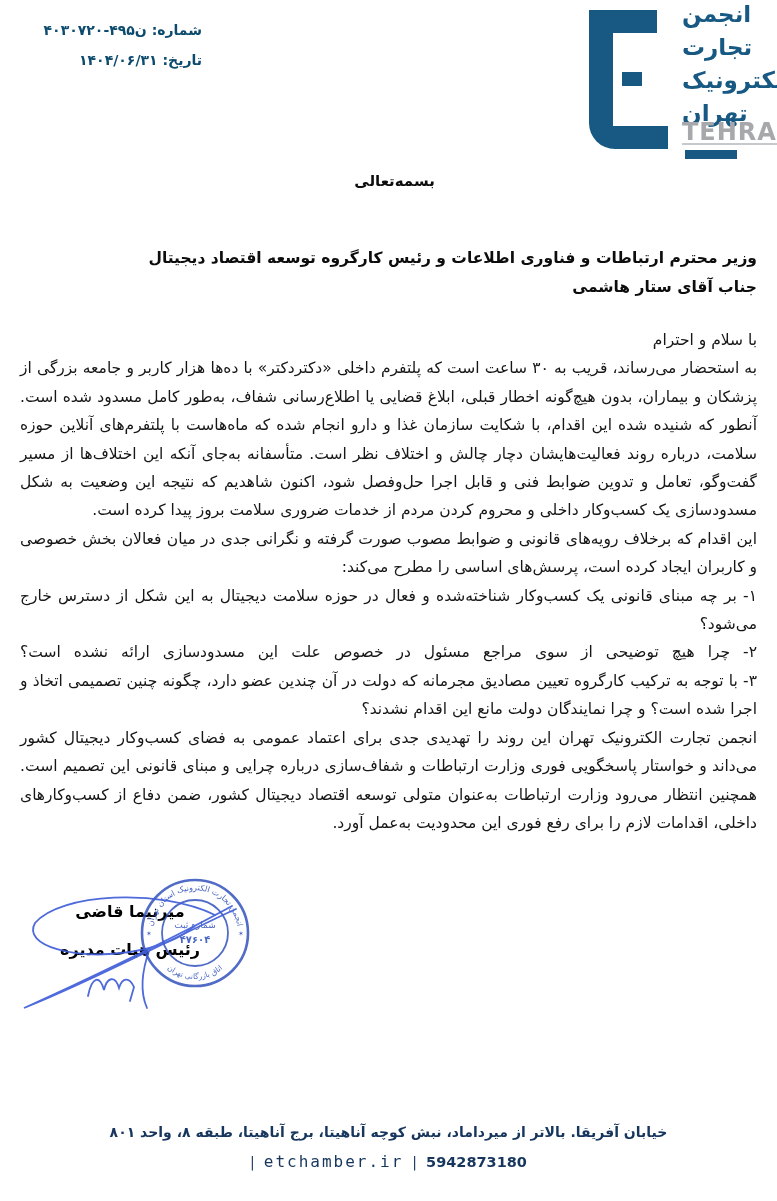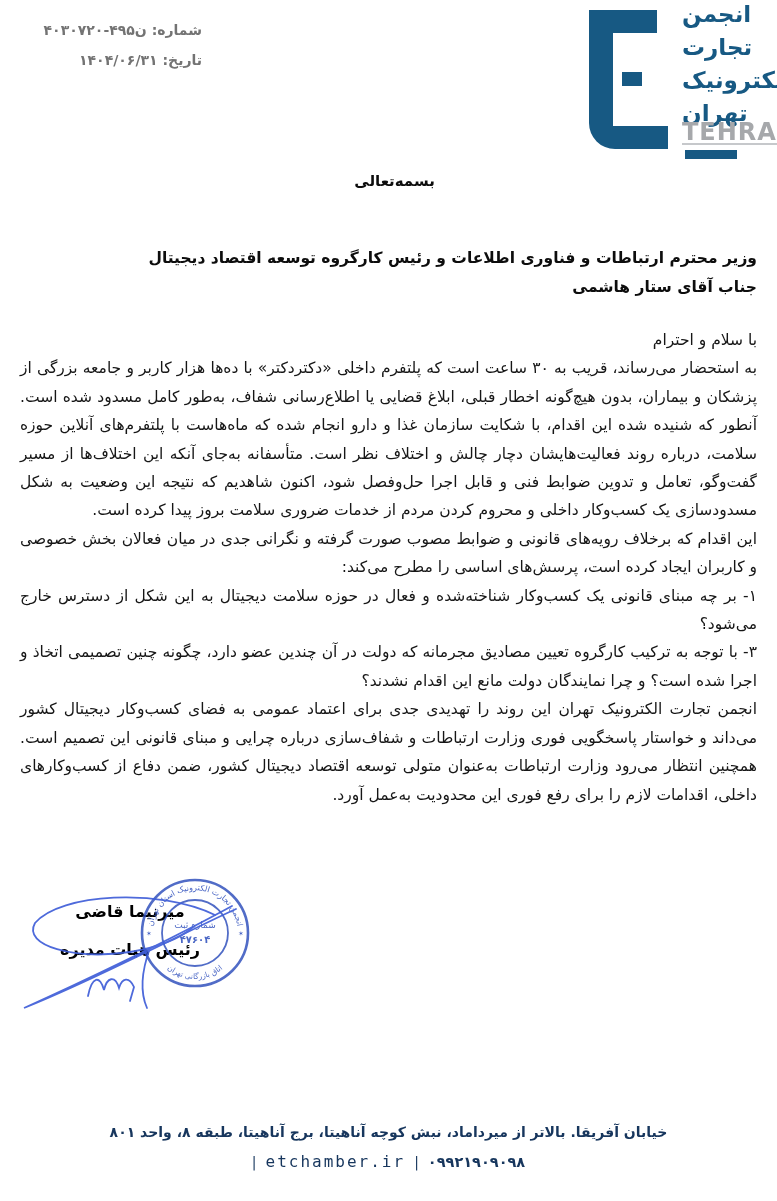--- a/index.html
+++ b/index.html
@@ -2,21 +2,21 @@
 <html lang="fa"><head>
 <meta charset="utf-8">
 <style>
   html,body{margin:0;padding:0;background:#fff;}
   .page{
     position:relative;width:777px;height:1201px;background:#ffffff;overflow:hidden;
     font-family:"DejaVu Sans","Liberation Sans",sans-serif;margin:0 auto;
   }
   
   .meta{position:absolute;top:15px;left:10px;width:192px;direction:rtl;text-align:right;
-        font-weight:bold;font-size:14px;line-height:30px;color:#737373;}
+        font-weight:bold;font-size:14px;line-height:30px;color:#0c4a6e;}
   
   .logo{position:absolute;top:2px;left:588px;width:189px;height:162px;}
   .logo-mark{position:absolute;top:8px;left:1px;}
   .fa-col{position:absolute;top:-4px;left:94px;direction:rtl;}
   .fa-line{font-size:23px;line-height:33px;font-weight:bold;color:#175983;
            text-align:left;white-space:nowrap;}
   .tehran{position:absolute;top:116px;left:94px;font-size:24px;font-weight:bold;
           color:#a6a8ab;letter-spacing:1px;white-space:nowrap;}
   .logo-hairline{position:absolute;top:141px;left:94px;width:95px;height:2px;background:#c6c8cb;}
   .logo-bar{position:absolute;top:148px;left:97px;width:52px;height:9px;background:#175983;}
@@ -77,20 +77,21 @@
   <div class="recipient">
     <div>وزیر محترم ارتباطات و فناوری اطلاعات و رئیس کارگروه توسعه اقتصاد دیجیتال</div>
     <div>جناب آقای ستار هاشمی</div>
   </div>
 
   <div class="letter-body">
     <p>با سلام و احترام</p>
     <p>به استحضار می‌رساند، قریب به ۳۰ ساعت است که پلتفرم داخلی «دکتردکتر» با ده‌ها هزار کاربر و جامعه بزرگی از پزشکان و بیماران، بدون هیچ‌گونه اخطار قبلی، ابلاغ قضایی یا اطلاع‌رسانی شفاف، به‌طور کامل مسدود شده است. آنطور که شنیده شده این اقدام، با شکایت سازمان غذا و دارو انجام شده که ماه‌هاست با پلتفرم‌های آنلاین حوزه سلامت، درباره روند فعالیت‌هایشان دچار چالش و اختلاف نظر است. متأسفانه به‌جای آنکه این اختلاف‌ها از مسیر گفت‌وگو، تعامل و تدوین ضوابط فنی و قابل اجرا حل‌وفصل شود، اکنون شاهدیم که نتیجه این وضعیت به شکل مسدودسازی یک کسب‌وکار داخلی و محروم کردن مردم از خدمات ضروری سلامت بروز پیدا کرده است.</p>
     <p>این اقدام که برخلاف رویه‌های قانونی و ضوابط مصوب صورت گرفته و نگرانی جدی در میان فعالان بخش خصوصی و کاربران ایجاد کرده است، پرسش‌های اساسی را مطرح می‌کند:</p>
     <p>۱- بر چه مبنای قانونی یک کسب‌وکار شناخته‌شده و فعال در حوزه سلامت دیجیتال به این شکل از دسترس خارج می‌شود؟</p>
+    <p class="q-stretch">۲- چرا هیچ توضیحی از سوی مراجع مسئول در خصوص علت این مسدودسازی ارائه نشده است؟</p>
     <p>۳- با توجه به ترکیب کارگروه تعیین مصادیق مجرمانه که دولت در آن چندین عضو دارد، چگونه چنین تصمیمی اتخاذ و اجرا شده است؟ و چرا نمایندگان دولت مانع این اقدام نشدند؟</p>
     <p>انجمن تجارت الکترونیک تهران این روند را تهدیدی جدی برای اعتماد عمومی به فضای کسب‌وکار دیجیتال کشور می‌داند و خواستار پاسخگویی فوری وزارت ارتباطات و شفاف‌سازی درباره چرایی و مبنای قانونی این تصمیم است. همچنین انتظار می‌رود وزارت ارتباطات به‌عنوان متولی توسعه اقتصاد دیجیتال کشور، ضمن دفاع از کسب‌وکارهای داخلی، اقدامات لازم را برای رفع فوری این محدودیت به‌عمل آورد.</p>
   </div>
 
   <div class="sig-block">
     <div class="sig-name">میرنیما قاضی</div>
     <div class="sig-title">رئیس هیات مدیره</div>
   </div>
 
   <svg class="overlay" width="250" height="150" viewBox="0 0 250 150">
@@ -117,19 +118,19 @@
     <g stroke="#3f5ed8" stroke-width="1.8" fill="none" opacity="0.92" stroke-linecap="round">
       <path d="M205 47 C150 20 50 25 25 55 C12 78 65 92 120 84 C150 79 170 70 182 60"></path>
       <path d="M222 38 C160 72 70 115 14 140 C85 112 175 64 226 41"></path>
       <path d="M78 128 C82 108 90 107 94 122 C97 109 105 107 109 120 C112 110 119 108 124 119 L120 133"></path>
       <path d="M140 80 C132 102 129 122 137 140"></path>
     </g>
   </svg>
 
   <div class="footer-address">خیابان آفریقا. بالاتر از میرداماد، نبش کوچه آناهیتا، برج آناهیتا، طبقه ۸، واحد ۸۰۱</div>
   <div class="footer-contact">
-    <span class="fc-phone">۰۹۹۲۱۹۰۹۰۹۸</span>
+    <span class="fc-phone">5942873180</span>
     <span class="fc-sep">|</span>
     <span class="fc-site">etchamber.ir</span>
     <span class="fc-sep">|</span>
   </div>
 
 </div>
 
 </body></html>

